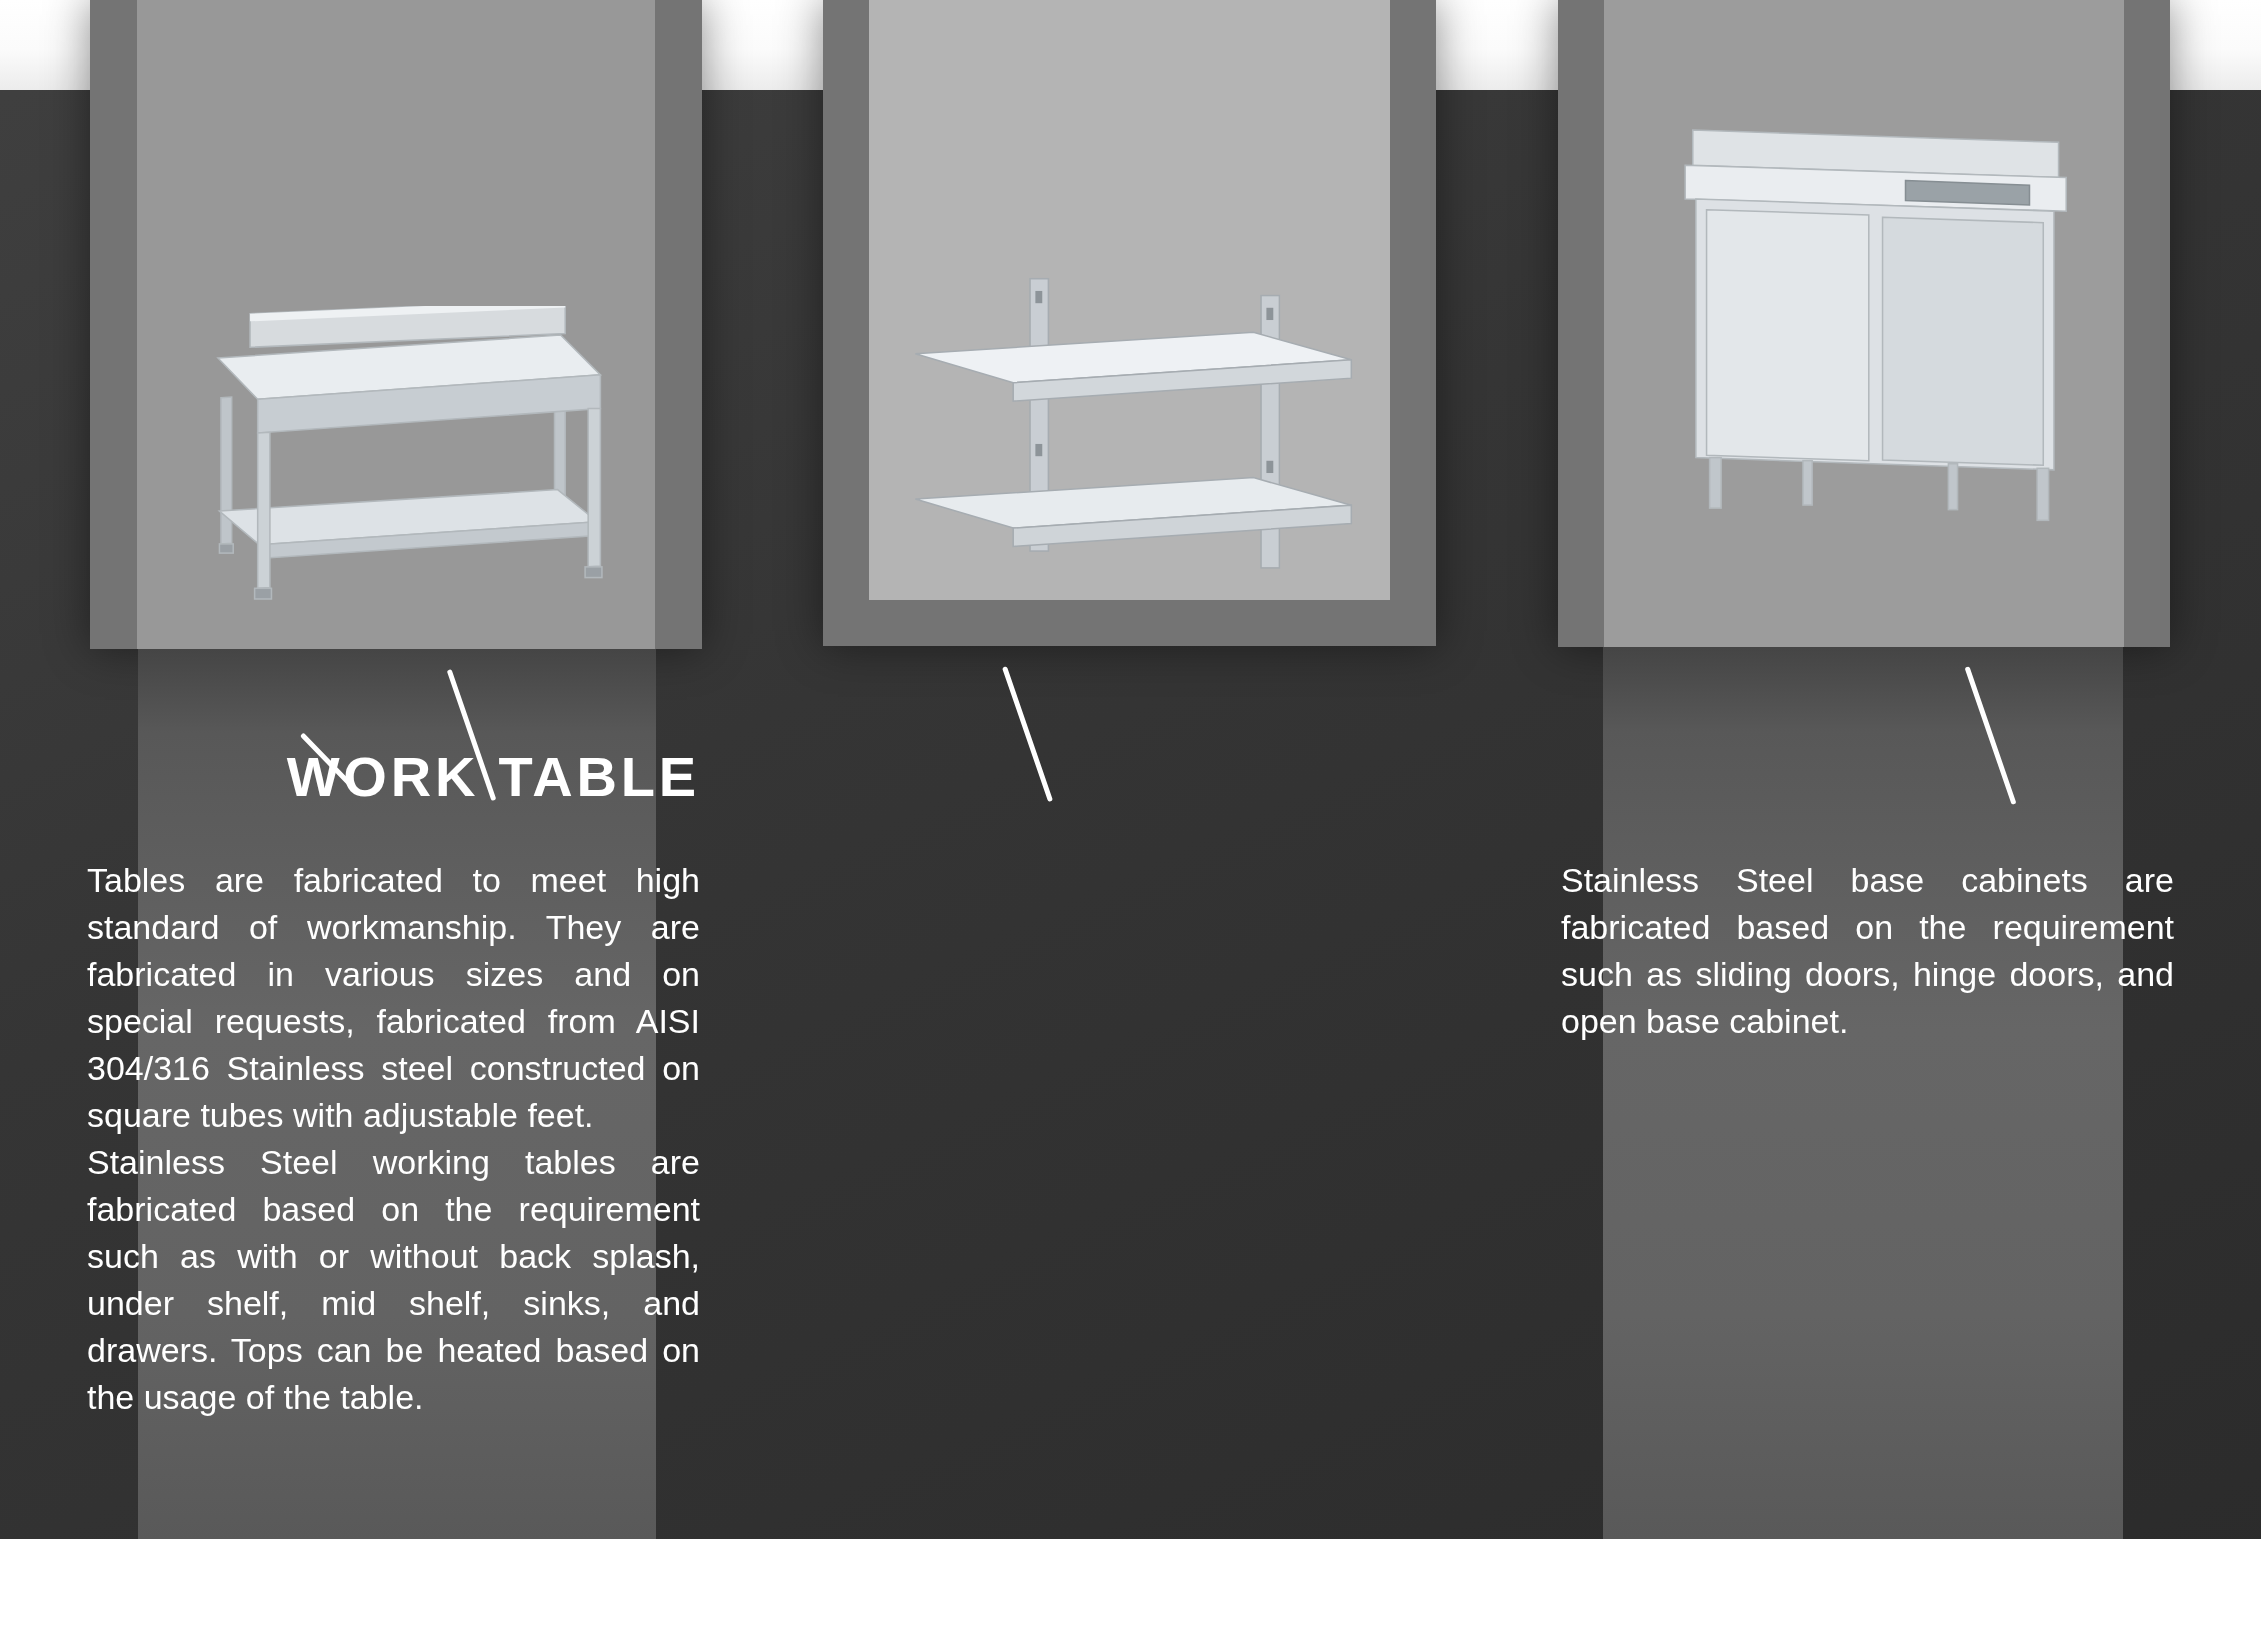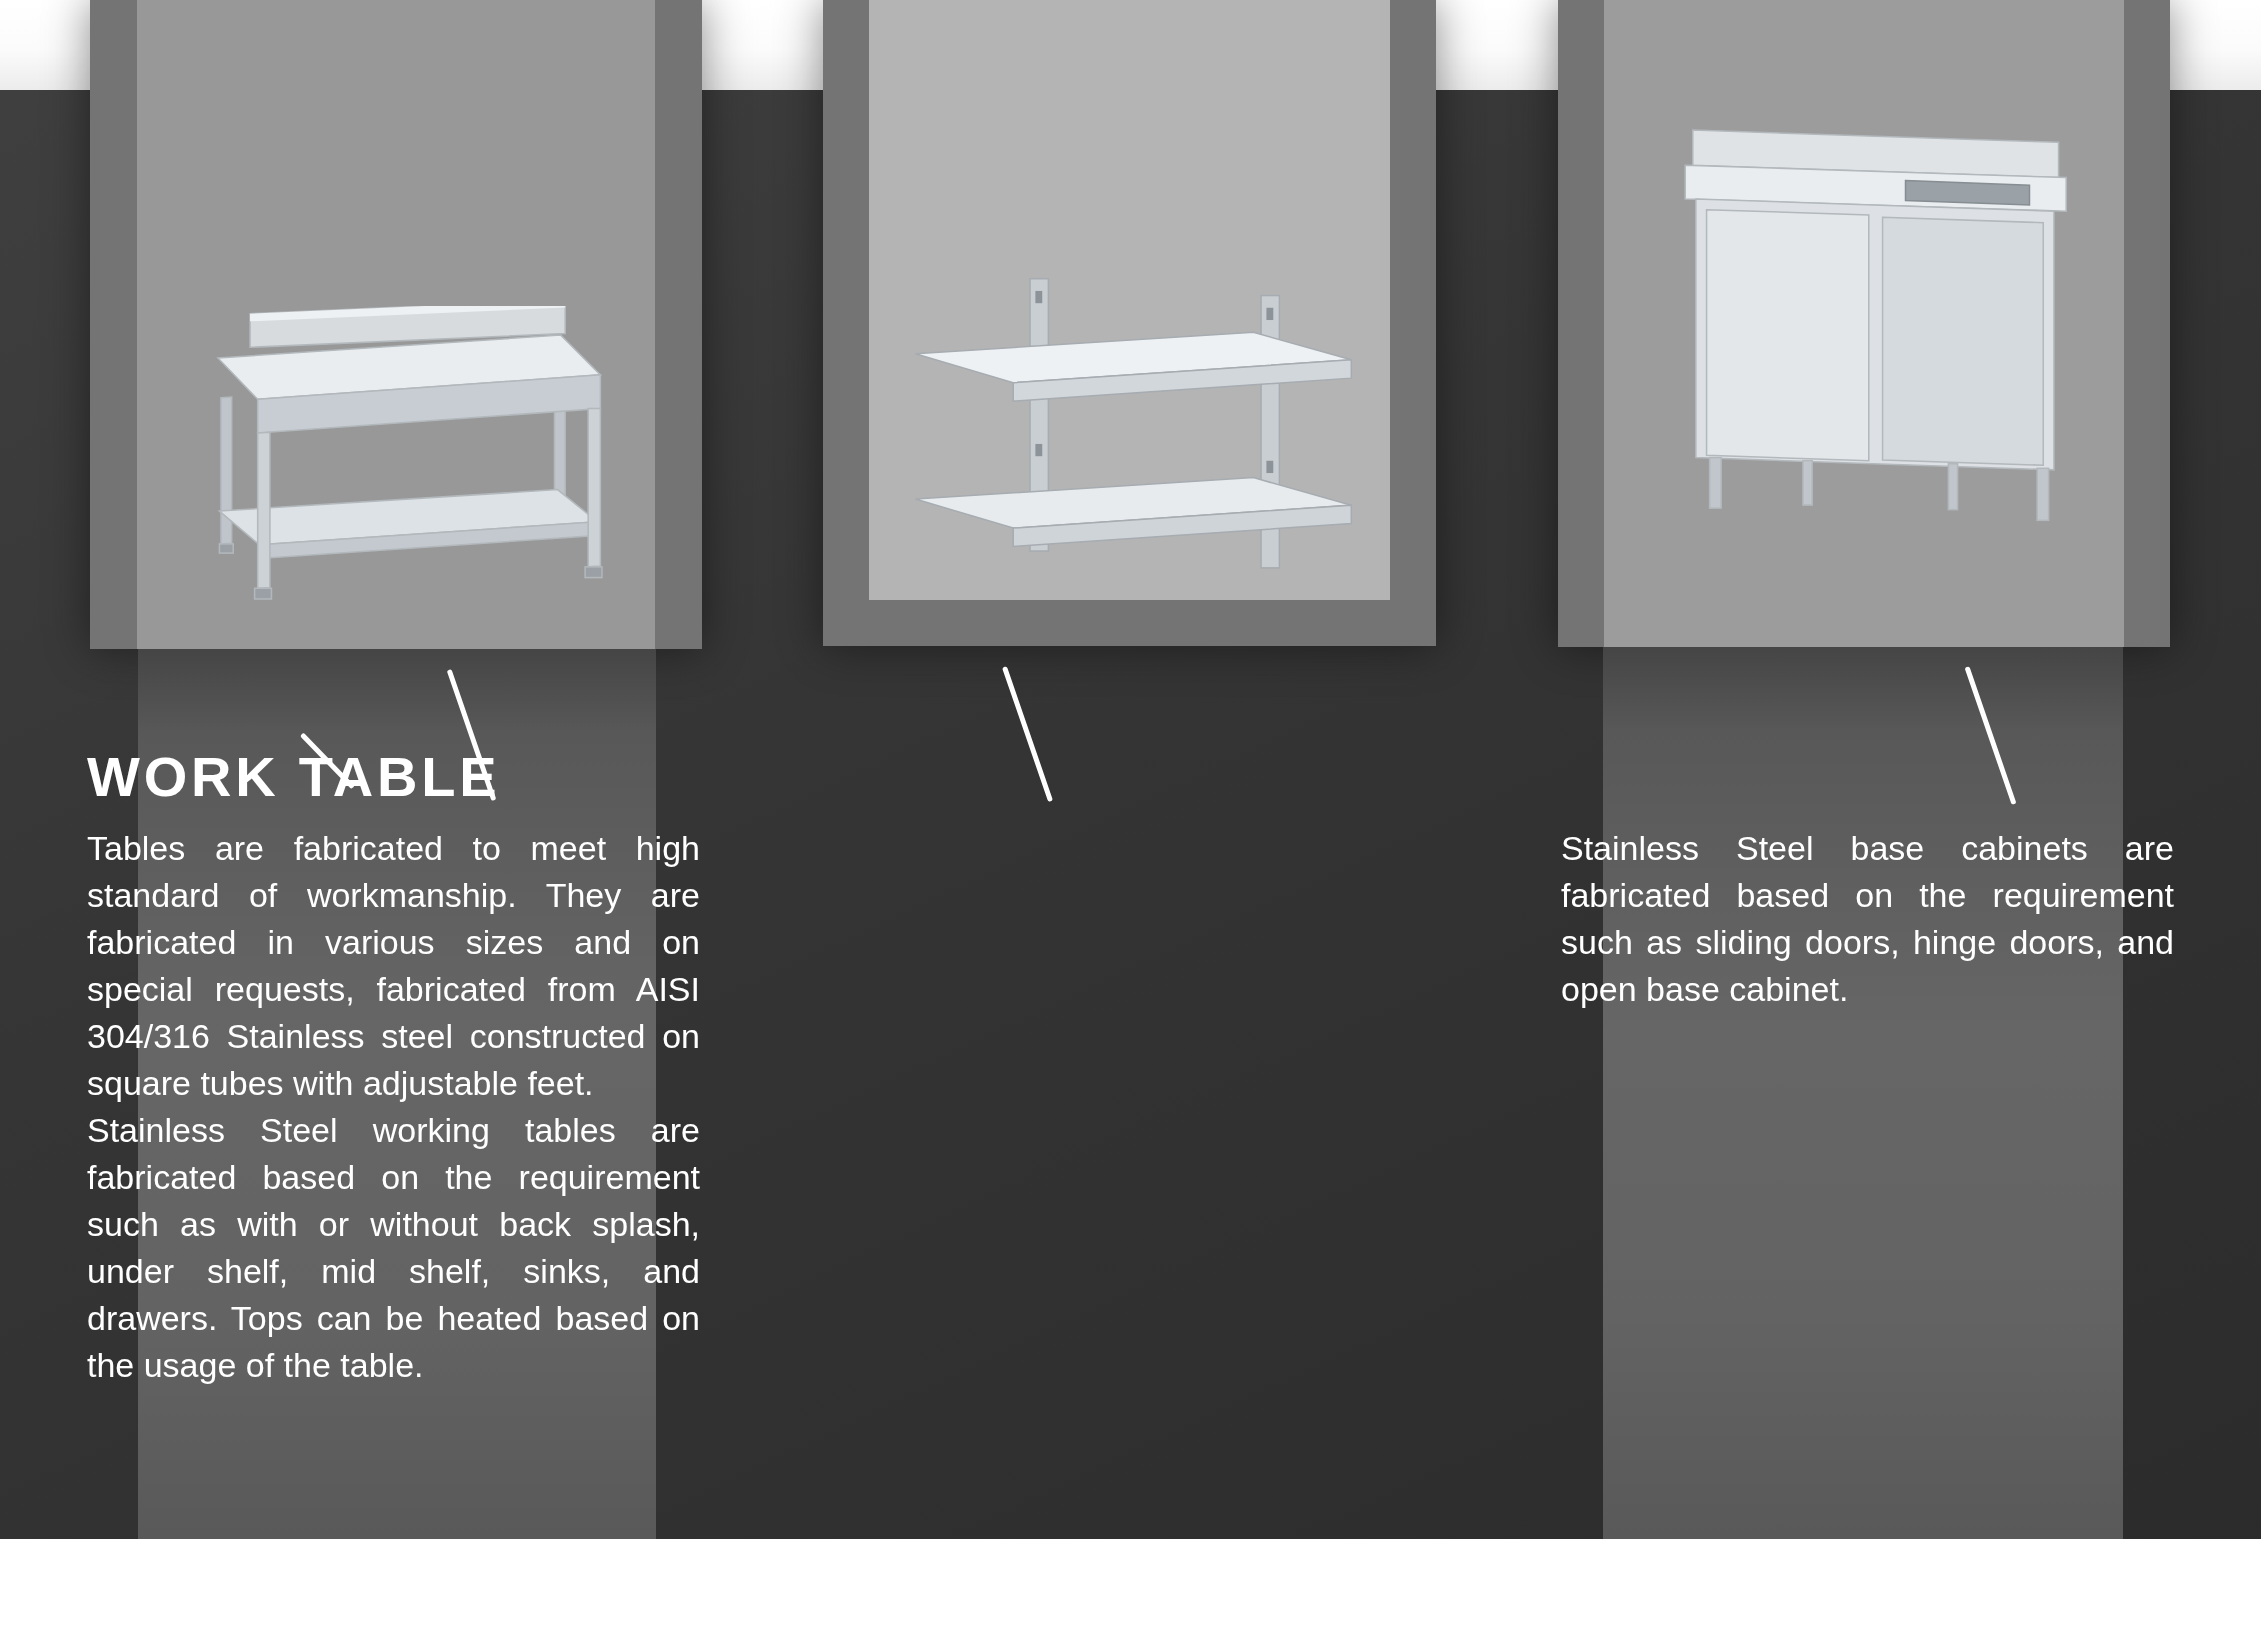--- a/index.html
+++ b/index.html
@@ -46,38 +46,38 @@
     position:absolute;
     background:linear-gradient(180deg,#454545 0px, #585858 84px, #666666 383px, #636363 75%, #595959 100%);
   }
   .lower-band-1 { left:138px;  top:649px; width:518px; height:891px; }
   .lower-band-3 { left:1603px; top:647px; width:520px; height:892px; }
 
   
   .title {
     position:absolute; top:698px; width:613px;
     color:#ffffff; font-size:56px; font-weight:700; letter-spacing:3.8px;
-    text-align:left; white-space:nowrap;
+    text-align:right; white-space:nowrap;
   }
   .title-1 { left:87px; }
   .title-2 { left:829px; }
   .title-3 { left:1561px; }
 
   
   .slash {
     position:absolute; background:#ffffff; border-radius:2.3px;
   }
   .slash-1r { left:325px;  top:724px; width:4.6px; height:74px;  transform:rotate(-44deg); }
   .slash-1a { left:469px;  top:666px; width:5.4px; height:138px; transform:rotate(-19deg); }
   .slash-2a { left:1025px; top:663px; width:5.4px; height:142px; transform:rotate(-19deg); }
   .slash-3n { left:1988px; top:663px; width:5.4px; height:145px; transform:rotate(-19deg); }
 
   
   .body-text {
-    position:absolute; top:825px; width:613px;
+    position:absolute; top:857px; width:613px;
     color:#ffffff; font-size:34px; line-height:47px; text-align:justify;
   }
   .body-1 { left:87px; }
   .body-2 { left:829px; }
   .body-3 { left:1561px; }
   .body-text p { margin:0; }
 </style>
 </head>
 <body>
 

